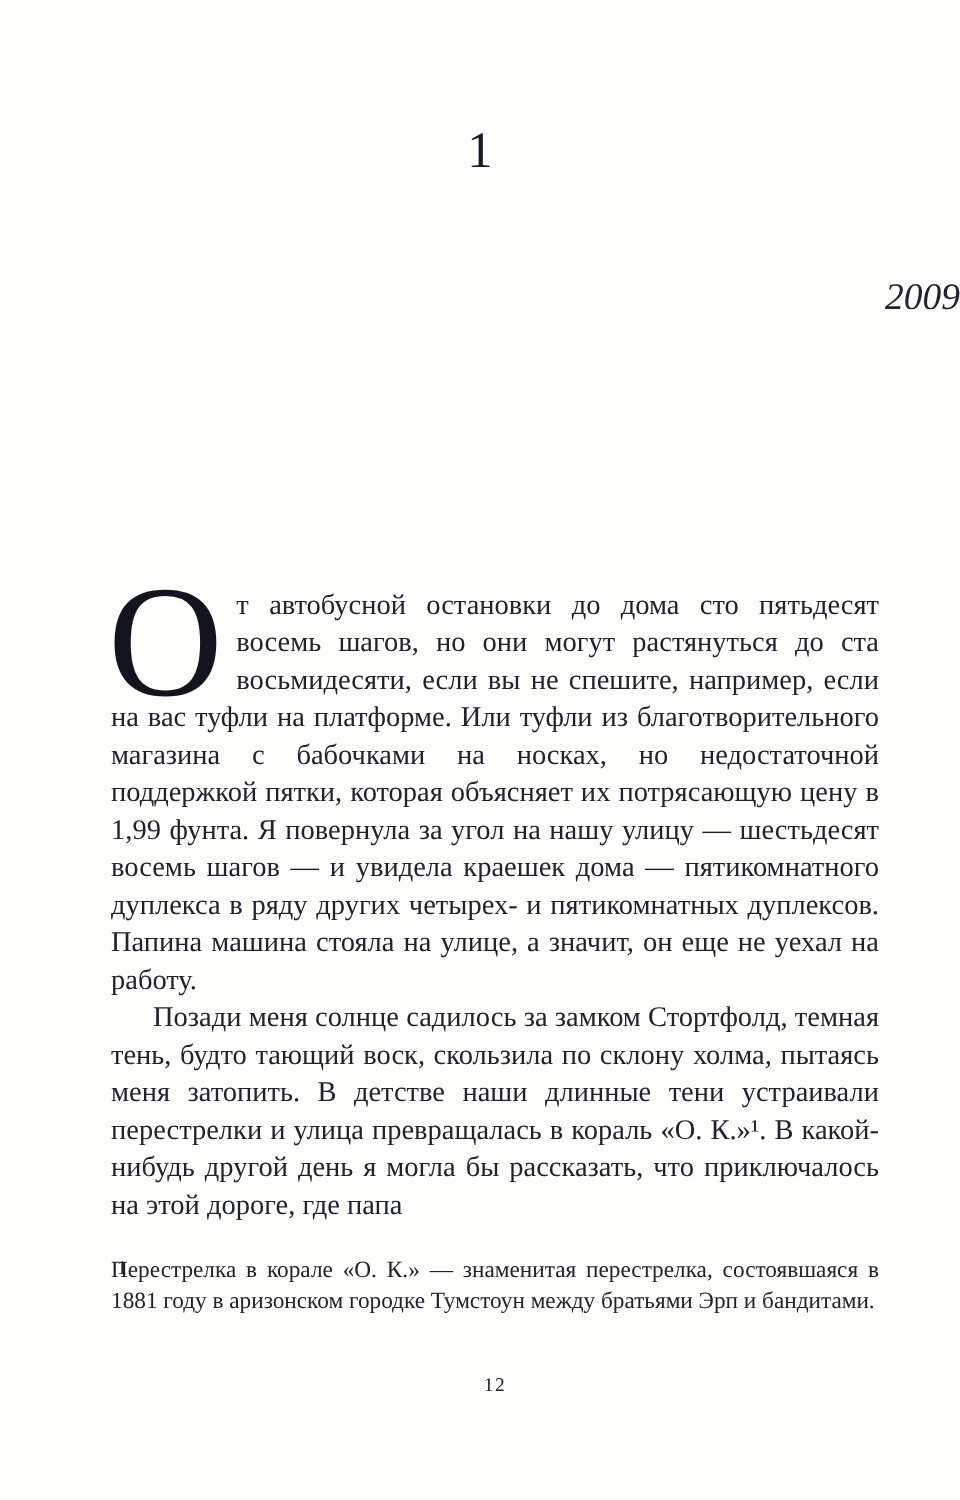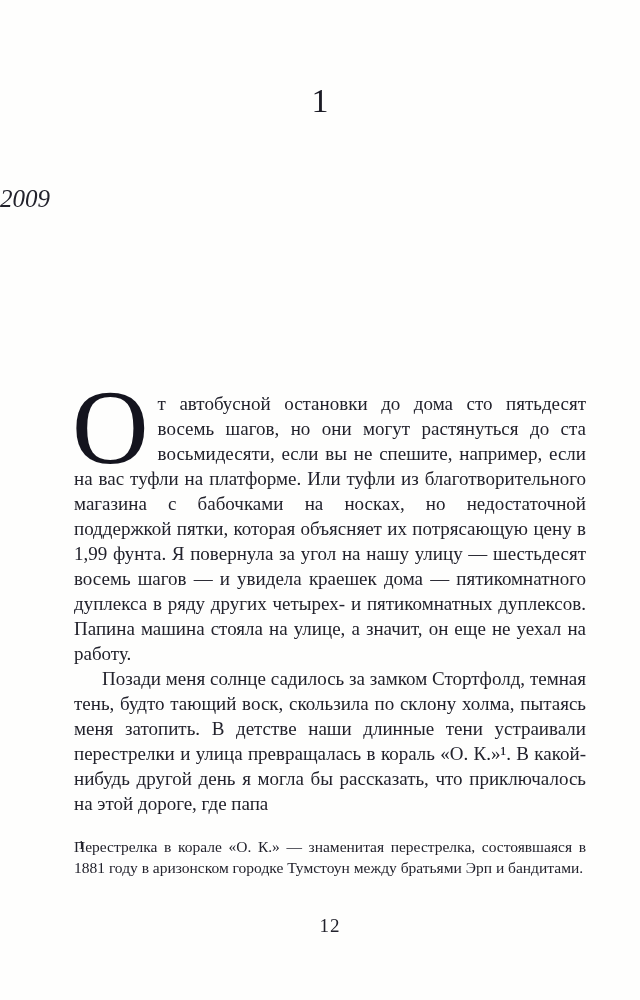--- a/index.html
+++ b/index.html
@@ -24,21 +24,21 @@
     text-align: center;
     font-size: 34px;
     line-height: 1;
     color: #1b1b25;
   }
   .chapter-year {
     position: absolute;
     top: 186px;
     left: 0;
     right: 0;
-    text-align: left;
+    text-align: right;
     font-size: 25px;
     line-height: 1;
     font-style: italic;
     color: #22222c;
   }
   .body-text {
     position: absolute;
     top: 391px;
     left: 74px;
     width: 512px;
@@ -79,21 +79,21 @@
   }
   .fn-text {
     display: block;
   }
   .page-number {
     position: absolute;
     top: 916px;
     left: 0;
     right: 0;
     text-align: center;
-    font-size: 19px;
+    font-size: 13px;
     line-height: 1;
     letter-spacing: 1px;
     padding-left: 20px;
   }
 </style>
 </head>
 <body>
 
 <div class="page">
 

